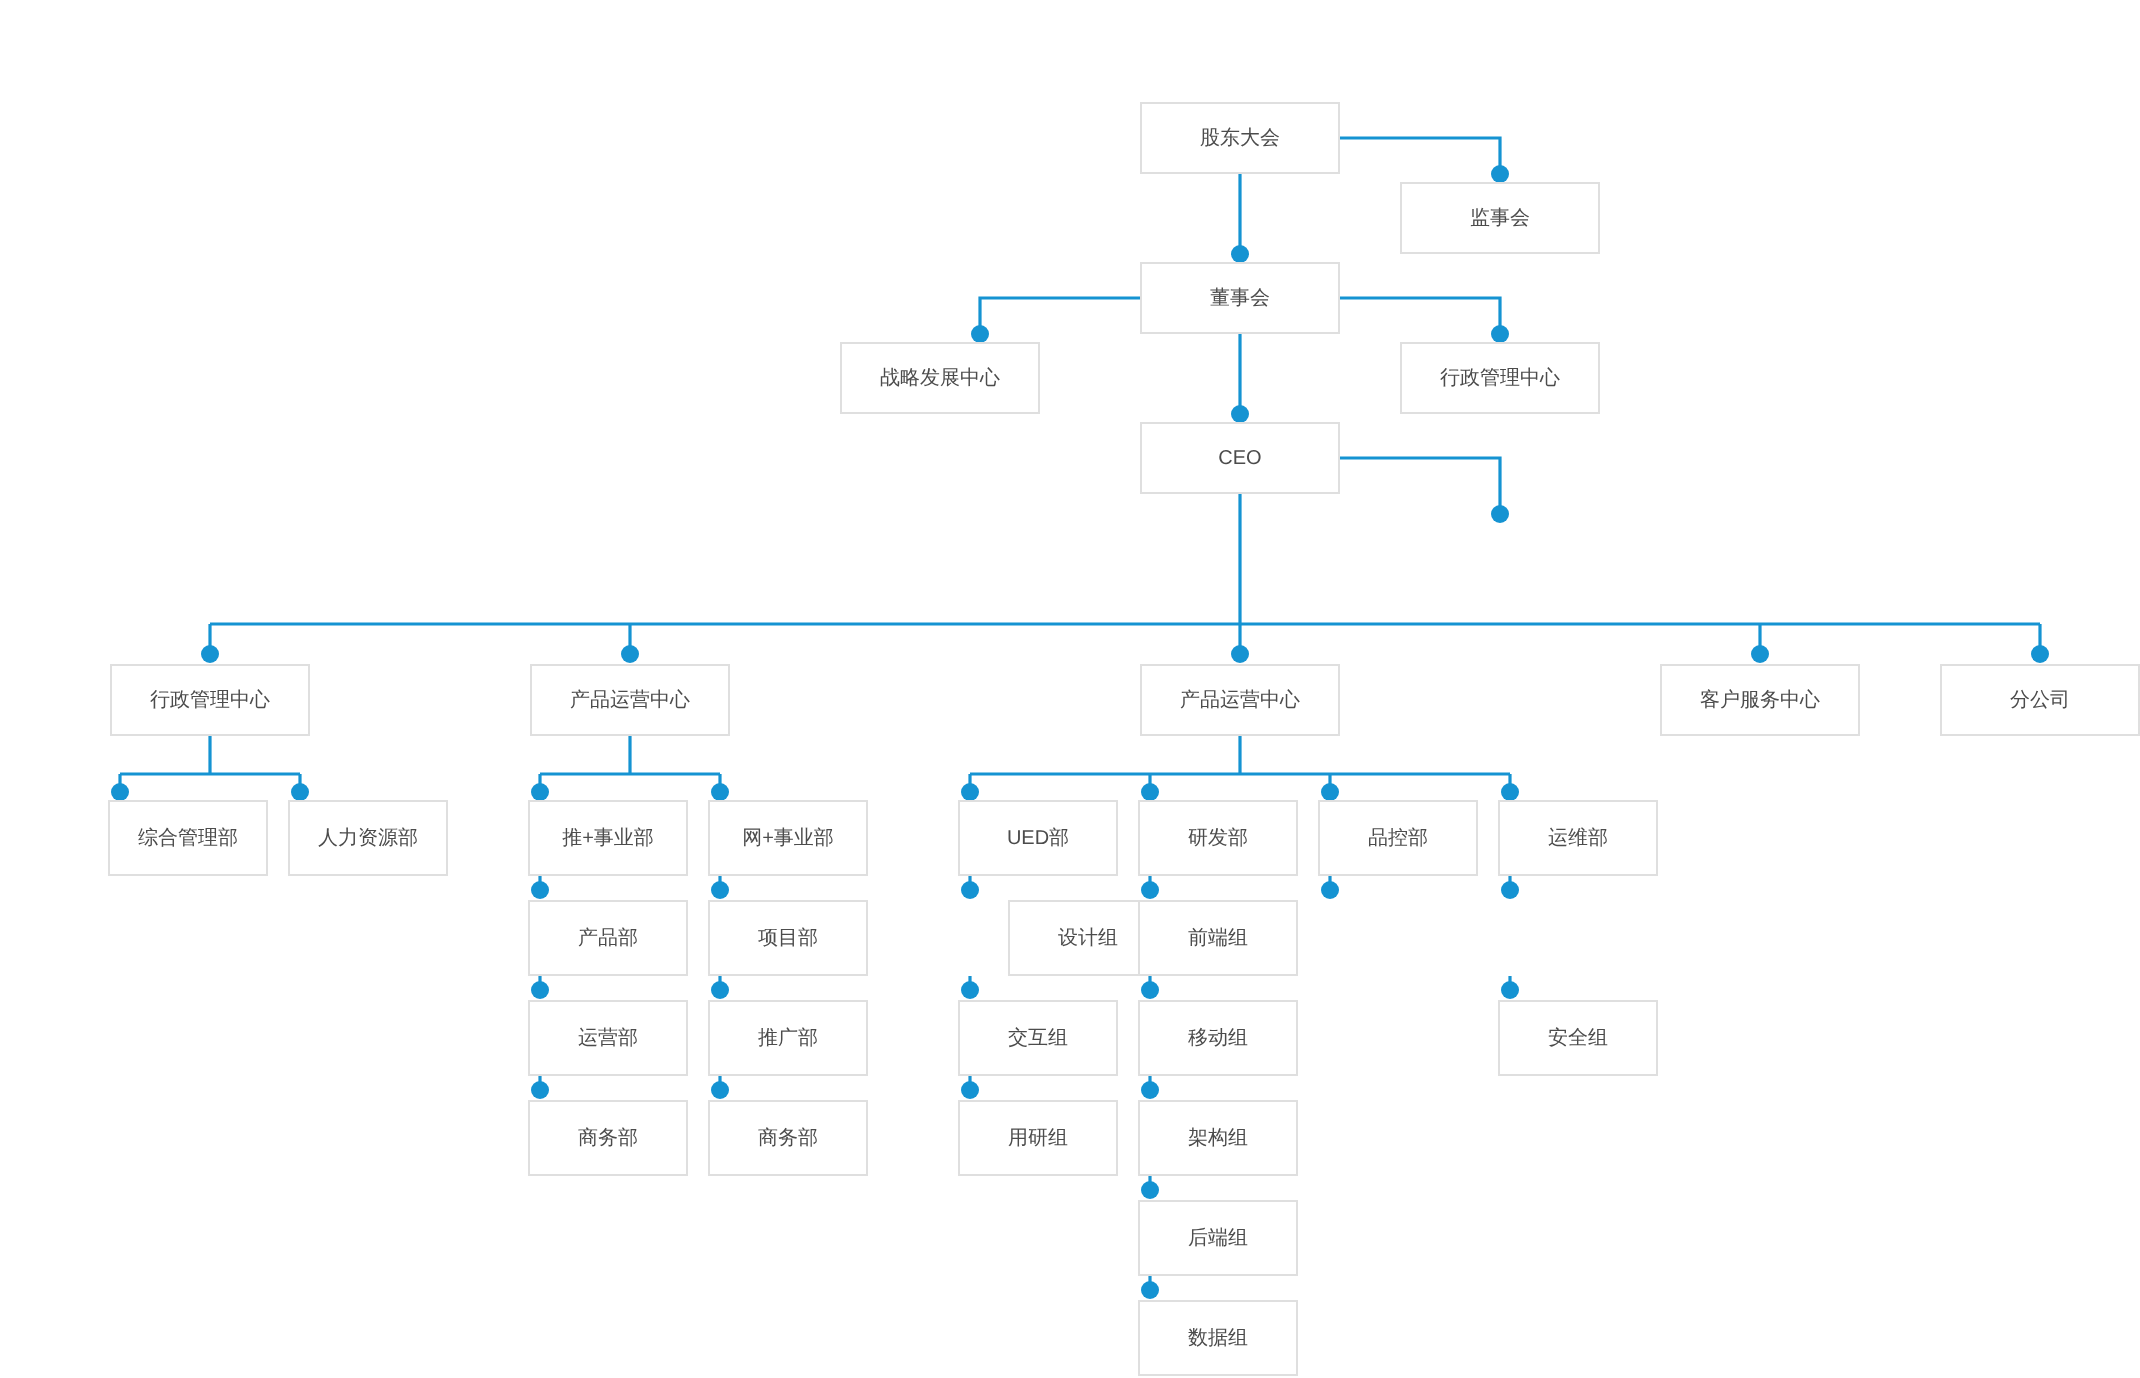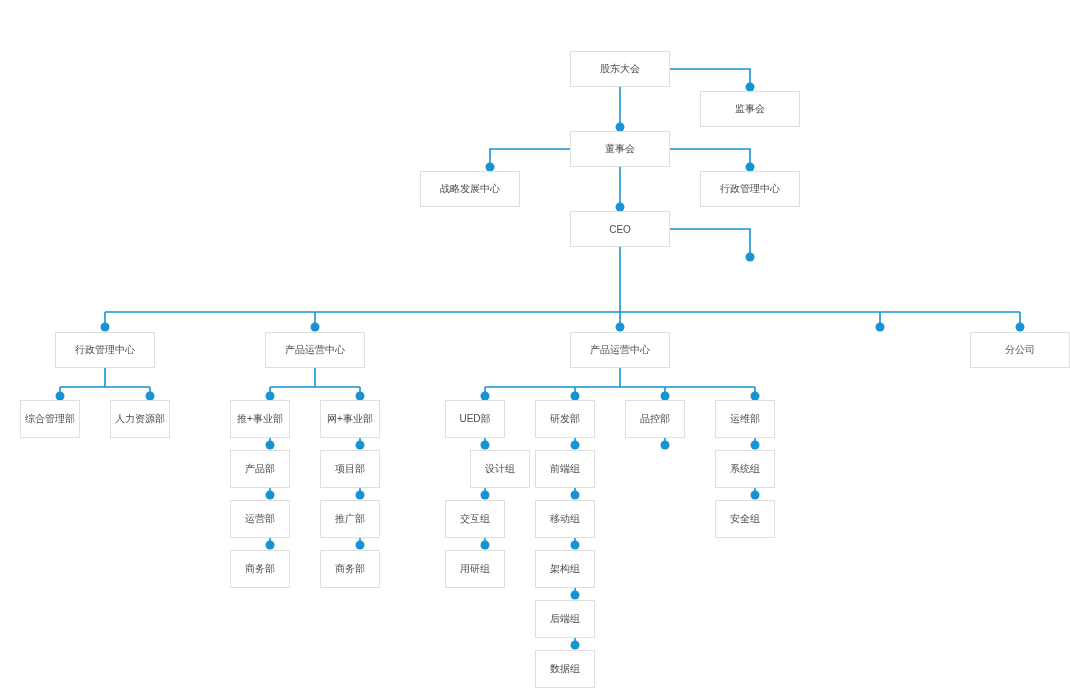--- a/index.html
+++ b/index.html
@@ -18,21 +18,21 @@
     width:100px;height:36px;
     box-sizing:border-box;
     background:#ffffff;
     border:1px solid #dfdfdf;
     color:#4c4c4c;
     font-size:10px;
     display:flex;align-items:center;justify-content:center;
     white-space:nowrap;
     z-index:2;
   }
-  .node.sm{width:60px;height:38px;}
+  .node.sm{width:80px;height:38px;margin-left:34px;}
 </style>
 </head>
 <body>
 
 <div class="canvas">
 
   <svg class="wires" width="1070" height="689" viewBox="0 0 1070 689">
     <g>
       <path d="M620 87 V127 M670 69 H750 V86 M620 167 V207 M570 149 H490 V166 M670 149 H750 V166 M670 229 H750 V256 M620 247 V312 M105 312 H1020 M105 312 V330 M315 312 V330 M620 312 V330 M880 312 V330 M1020 312 V330"></path>
       <path d="M105 368 V387 M60 387 H150 M60 387 V398 M150 387 V398 M315 368 V387 M270 387 H360 M270 387 V398 M360 387 V398 M620 368 V387 M485 387 H755 M485 387 V398 M575 387 V398 M665 387 V398 M755 387 V398"></path>
@@ -81,36 +81,36 @@
   <div class="node" style="left:570px;top:51px">股东大会</div>
   <div class="node" style="left:700px;top:91px">监事会</div>
   <div class="node" style="left:570px;top:131px">董事会</div>
   <div class="node" style="left:420px;top:171px">战略发展中心</div>
   <div class="node" style="left:700px;top:171px">行政管理中心</div>
   <div class="node" style="left:570px;top:211px">CEO</div>
 
   <div class="node" style="left:55px;top:332px">行政管理中心</div>
   <div class="node" style="left:265px;top:332px">产品运营中心</div>
   <div class="node" style="left:570px;top:332px">产品运营中心</div>
+  <div class="node" style="left:830px;top:332px">客户服务中心</div>
   <div class="node" style="left:970px;top:332px">分公司</div>
 
   <div class="node sm" style="left:20px;top:400px">综合管理部</div>
   <div class="node sm" style="left:110px;top:400px">人力资源部</div>
   <div class="node sm" style="left:230px;top:400px">推+事业部</div>
   <div class="node sm" style="left:320px;top:400px">网+事业部</div>
   <div class="node sm" style="left:445px;top:400px">UED部</div>
   <div class="node sm" style="left:535px;top:400px">研发部</div>
   <div class="node sm" style="left:625px;top:400px">品控部</div>
   <div class="node sm" style="left:230px;top:450px">产品部</div>
 
   <div class="node sm" style="left:715px;top:400px">运维部</div>
   <div class="node sm" style="left:320px;top:450px">项目部</div>
   <div class="node sm" style="left:470px;top:450px">设计组</div>
   <div class="node sm" style="left:535px;top:450px">前端组</div>
-  <div class="node sm" style="left:715px;top:450px">系统组</div>
 
   <div class="node sm" style="left:230px;top:500px">运营部</div>
   <div class="node sm" style="left:320px;top:500px">推广部</div>
   <div class="node sm" style="left:445px;top:500px">交互组</div>
   <div class="node sm" style="left:535px;top:500px">移动组</div>
   <div class="node sm" style="left:715px;top:500px">安全组</div>
 
   <div class="node sm" style="left:230px;top:550px">商务部</div>
   <div class="node sm" style="left:320px;top:550px">商务部</div>
   <div class="node sm" style="left:445px;top:550px">用研组</div>

